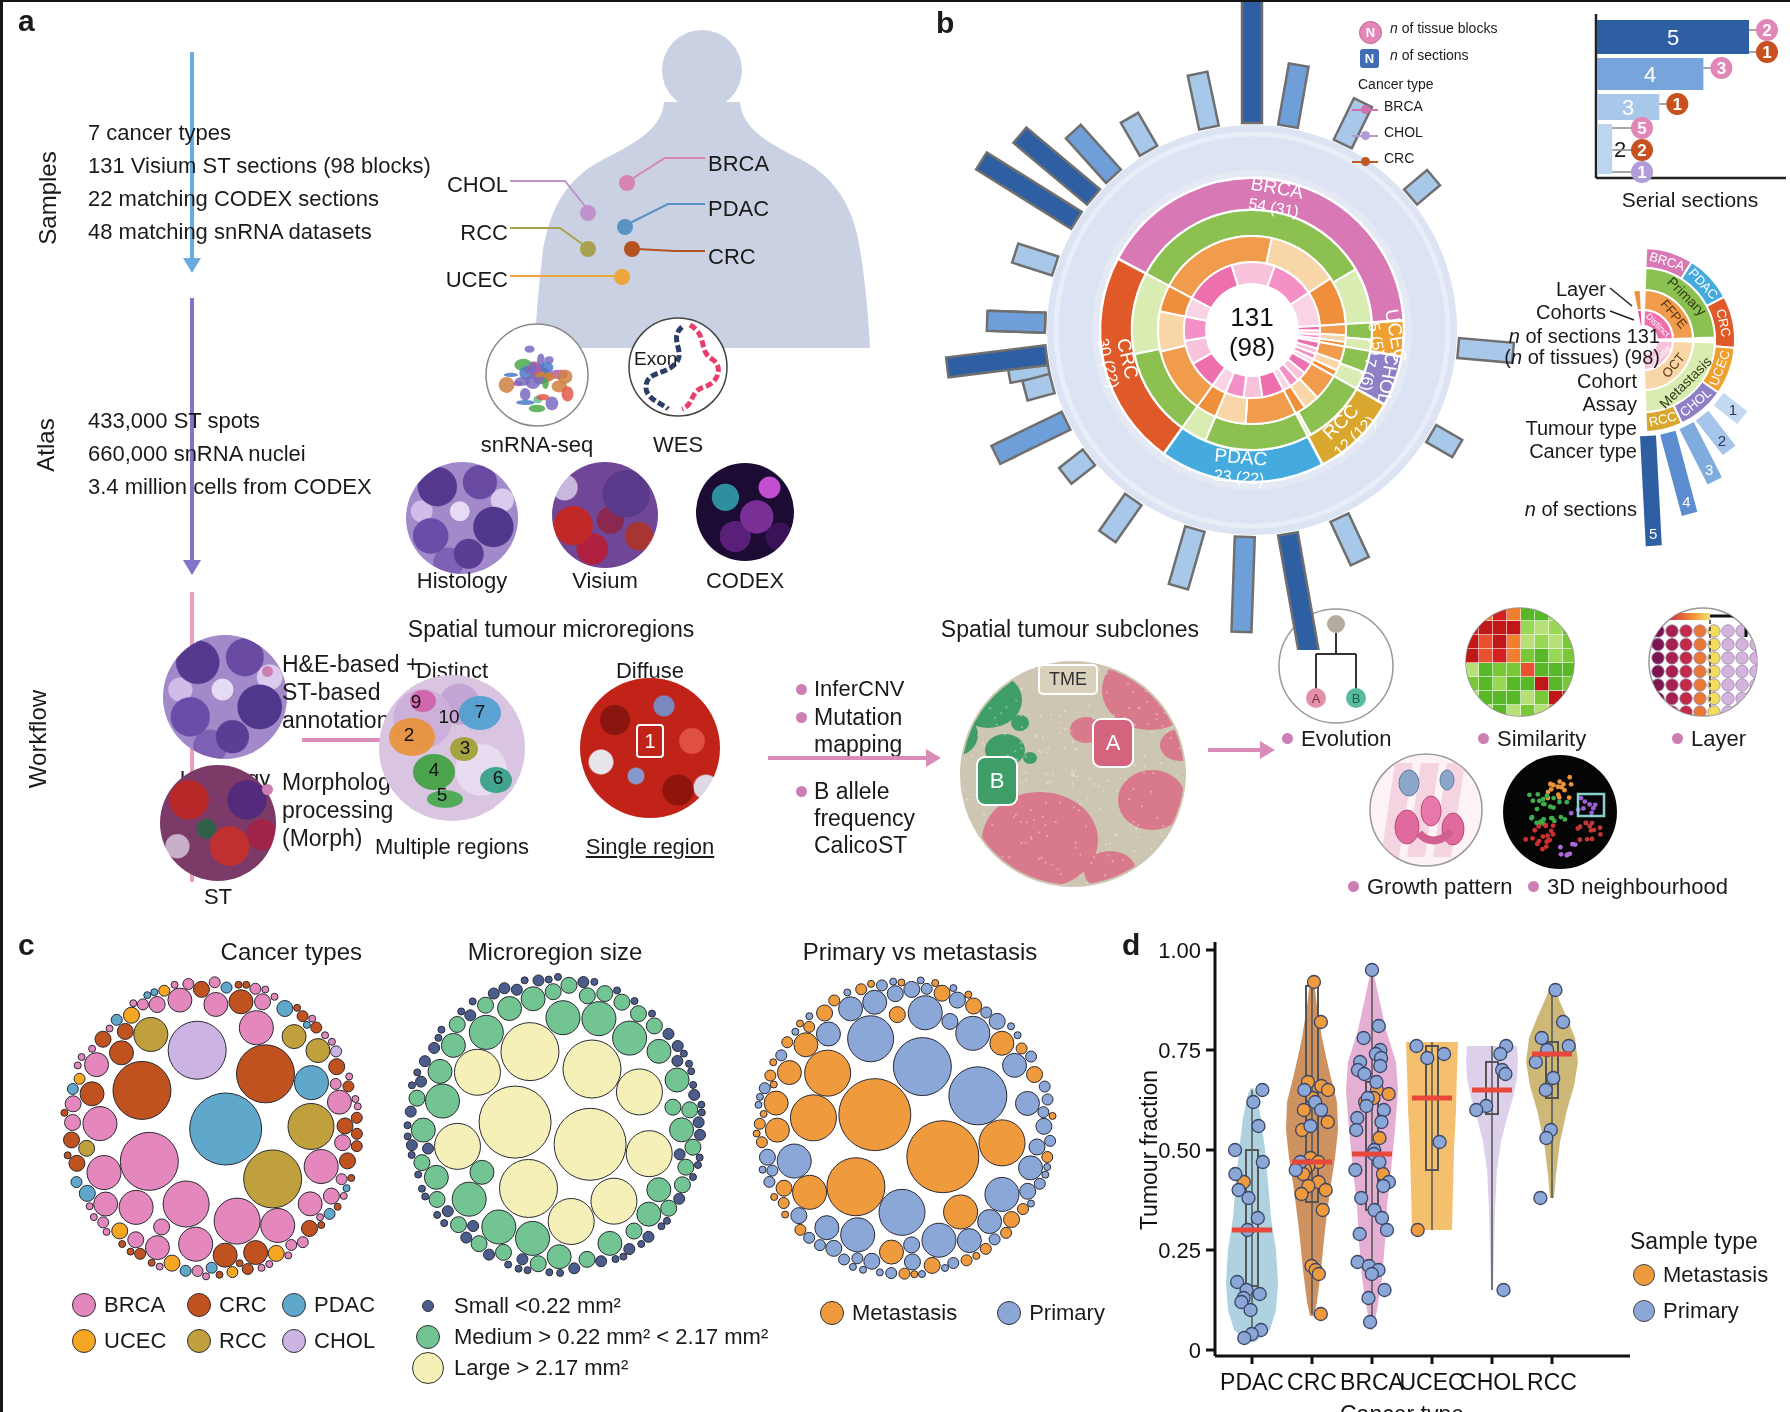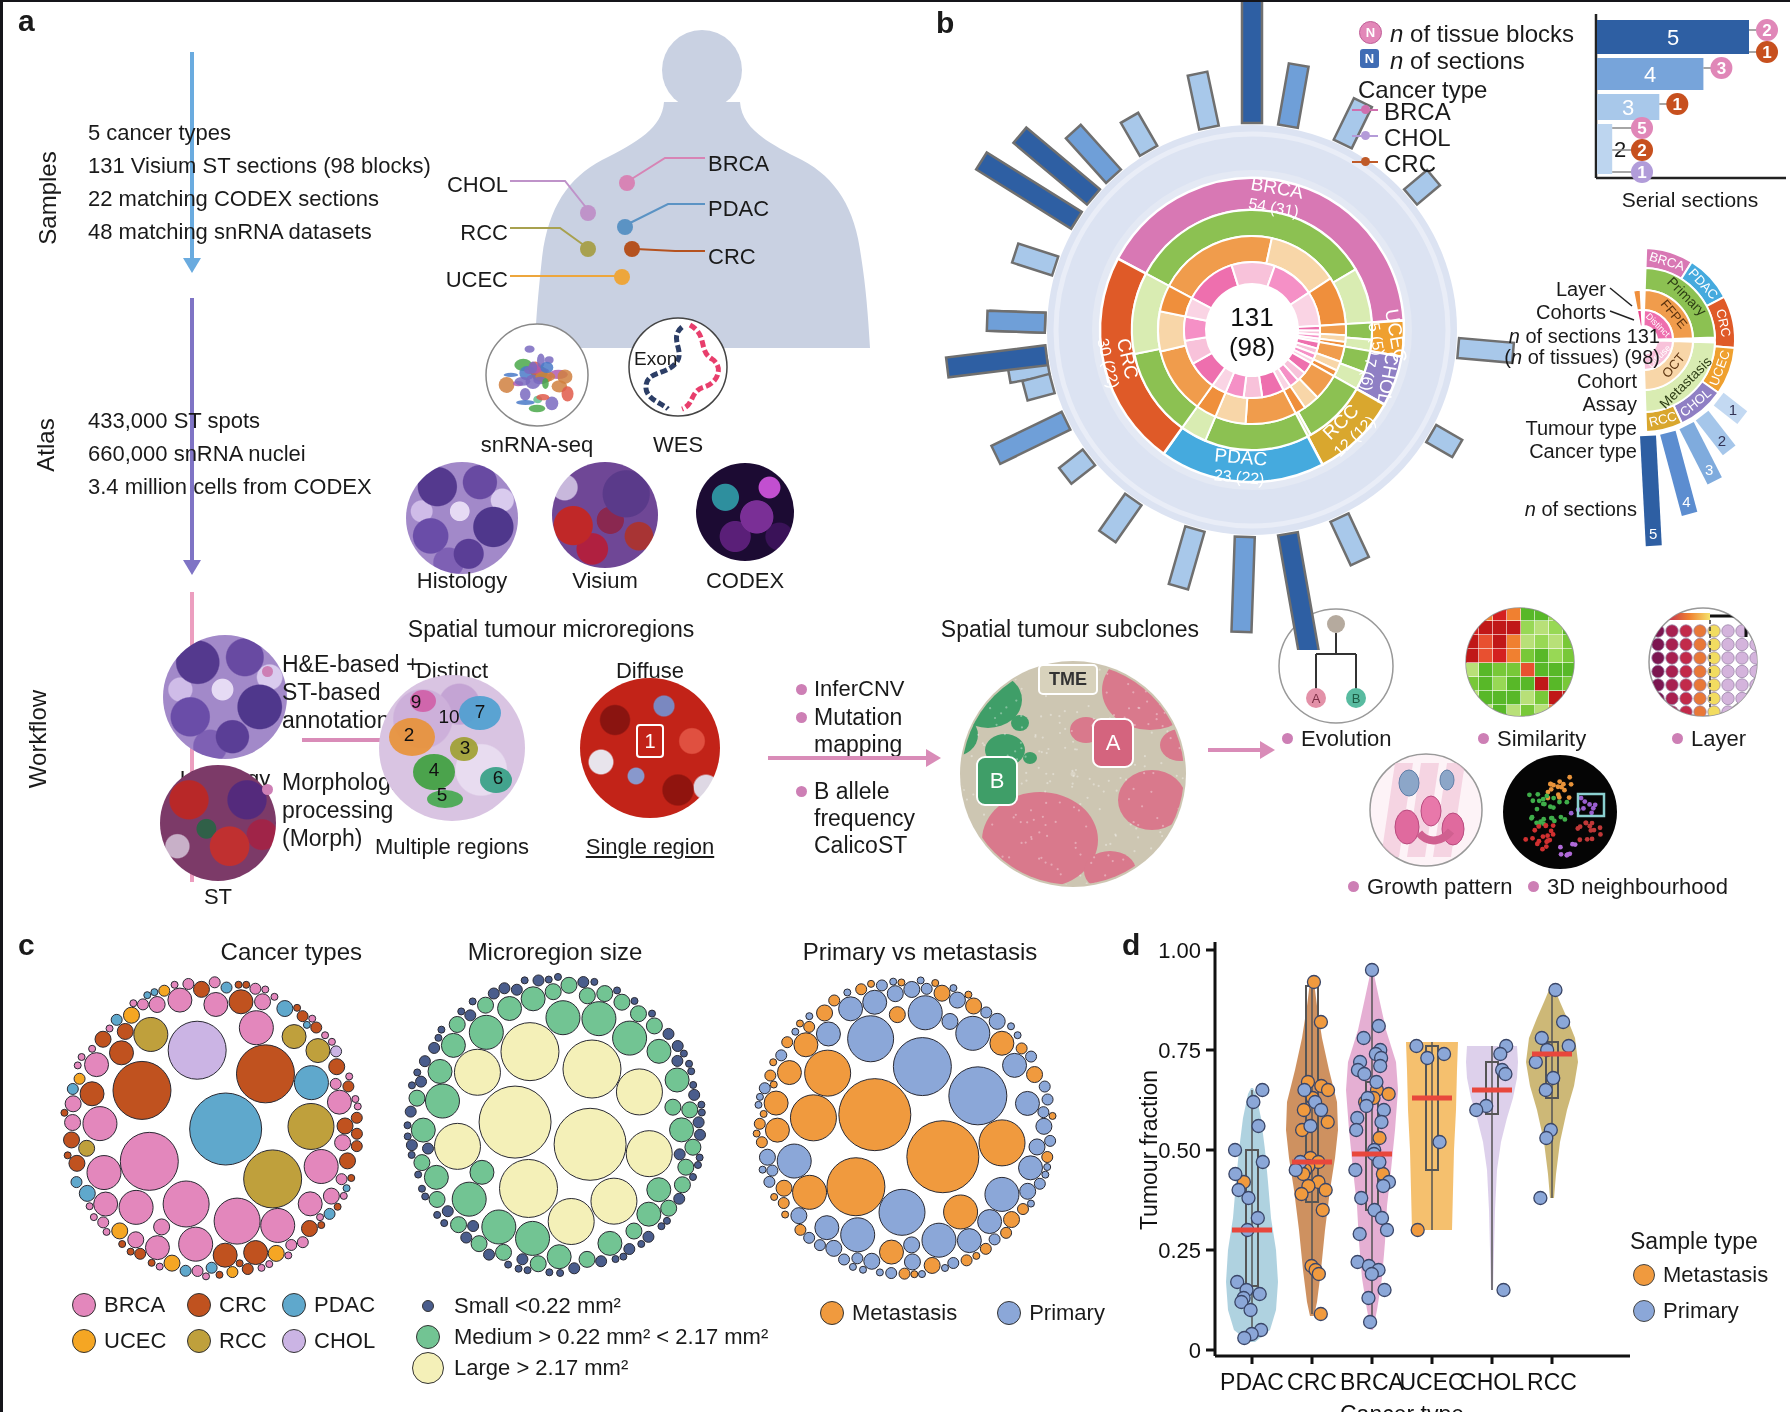--- a/index.html
+++ b/index.html
@@ -1,21 +1,21 @@
 <!DOCTYPE html>
 <html><head>
 <meta charset="utf-8">
 <style>
   html,body{margin:0;padding:0;background:#fff;}
   #fig{position:relative;width:1790px;height:1412px;background:#fff;overflow:hidden;
        font-family:"Liberation Sans","DejaVu Sans",sans-serif;color:#1a1a1a;}
   .abs{position:absolute;}
   .plabel{font-size:30px;font-weight:bold;}
   .t22{font-size:22px;line-height:33px;}
-  .t21{font-size:24px;}
+  .t21{font-size:14px;}
   .t20{font-size:20px;}
   .pre{white-space:pre-line;font-size:23px;line-height:28px;}
   .vlab{font-size:24px;transform:rotate(-90deg);transform-origin:center;width:220px;text-align:center;}
   .arrow{width:4px;}
   .ahead{width:0;height:0;border-left:9px solid transparent;border-right:9px solid transparent;}
   .ahead-r{width:0;height:0;border-top:9px solid transparent;border-bottom:9px solid transparent;}
   .circ{border-radius:50%;}
   .clabel{font-size:22px;text-align:center;}
   .bullet{width:11px;height:11px;border-radius:50%;background:#cd7fb5;display:inline-block;}
   .rowlab{display:flex;align-items:flex-start;gap:8px;font-size:22px;}
@@ -78,21 +78,21 @@
   <div class="abs arrow" style="left:190px;top:52px;height:206px;background:#6aabdf;"></div>
   <div class="abs ahead" style="left:183px;top:258px;border-top:15px solid #6aabdf;"></div>
   <div class="abs arrow" style="left:190px;top:298px;height:262px;background:#7f74c5;"></div>
   <div class="abs ahead" style="left:183px;top:560px;border-top:15px solid #7f74c5;"></div>
   <div class="abs arrow" style="left:190px;top:592px;height:290px;background:#ec9ebf;"></div>
 
   <div class="abs vlab" style="left:-62px;top:184px;">Samples</div>
   <div class="abs vlab" style="left:-64px;top:431px;">Atlas</div>
   <div class="abs vlab" style="left:-72px;top:725px;">Workflow</div>
 
-  <div class="abs t22" style="left:88px;top:116px;">5 cancer types</div>
+  <div class="abs t22" style="left:88px;top:116px;">7 cancer types</div>
   <div class="abs t22" style="left:88px;top:149px;">131 Visium ST sections (98 blocks)</div>
   <div class="abs t22" style="left:88px;top:182px;">22 matching CODEX sections</div>
   <div class="abs t22" style="left:88px;top:215px;">48 matching snRNA datasets</div>
 
   <div class="abs t22" style="left:88px;top:404px;">433,000 ST spots</div>
   <div class="abs t22" style="left:88px;top:437px;">660,000 snRNA nuclei</div>
   <div class="abs t22" style="left:88px;top:470px;">3.4 million cells from CODEX</div>
 
   <svg id="bodymap" class="abs" style="left:440px;top:18px;" width="460" height="330">
     <circle cx="262" cy="52" r="40" fill="#c9d1e2"></circle>
@@ -506,21 +506,21 @@
           <circle cx="219.5403595115058" cy="87.08066960889846" r="1.1" fill="rgba(255,255,255,0.35)"></circle>
           <circle cx="100.76156512461603" cy="213.3505413462408" r="1.1" fill="rgba(255,255,255,0.35)"></circle>
           <circle cx="129.29581240890548" cy="27.69362001819536" r="1.1" fill="rgba(255,255,255,0.35)"></circle>
           <circle cx="21.24619430443272" cy="14.615544233471155" r="1.1" fill="rgba(255,255,255,0.35)"></circle>
           <circle cx="202.9280038829893" cy="164.87663849024102" r="1.1" fill="rgba(255,255,255,0.35)"></circle>
           <circle cx="42.497028353158385" cy="16.459848720114678" r="1.1" fill="rgba(255,255,255,0.35)"></circle>
           <circle cx="93.25253076665103" cy="113.1019035181962" r="1.1" fill="rgba(255,255,255,0.35)"></circle>
         </g>
       </svg>
   </div>
-  <div class="abs" style="left:1038px;top:664px;width:56px;height:27px;background:#d8d2bc;border:2.5px solid #fff;border-radius:5px;color:#333;font-size:18px;font-weight:bold;display:flex;align-items:center;justify-content:center;">TME</div>
+  <div class="abs" style="left:1038px;top:664px;width:56px;height:27px;background:#d8d2bc;border:2.5px solid #fff;border-radius:5px;color:#333;font-size:18px;font-weight:normal;display:flex;align-items:center;justify-content:center;">TME</div>
   <div class="abs" style="left:1092px;top:718px;width:38px;height:46px;background:#d4647e;border:2.5px solid #fff;border-radius:9px;color:#fff;font-size:22px;display:flex;align-items:center;justify-content:center;">A</div>
   <div class="abs" style="left:976px;top:756px;width:38px;height:46px;background:#3f9e68;border:2.5px solid #fff;border-radius:9px;color:#fff;font-size:22px;display:flex;align-items:center;justify-content:center;">B</div>
   <div class="abs" style="left:1208px;top:748px;width:52px;height:4px;background:#d98cb8;"></div>
   <div class="abs ahead-r" style="left:1260px;top:741px;border-left:15px solid #d98cb8;"></div>
 
   <svg class="abs" style="left:1278px;top:608px;" width="116" height="116">
     <circle cx="58" cy="58" r="57" fill="#fff" stroke="#999" stroke-width="1.5"></circle>
     <circle cx="58" cy="16" r="9" fill="#b5aa9e"></circle>
     <path d="M58 25 L58 46 M38 46 L78 46 M38 46 L38 84 M78 46 L78 84" stroke="#333" stroke-width="2" fill="none"></path>
     <circle cx="38" cy="90" r="10" fill="#e391a8"></circle>

